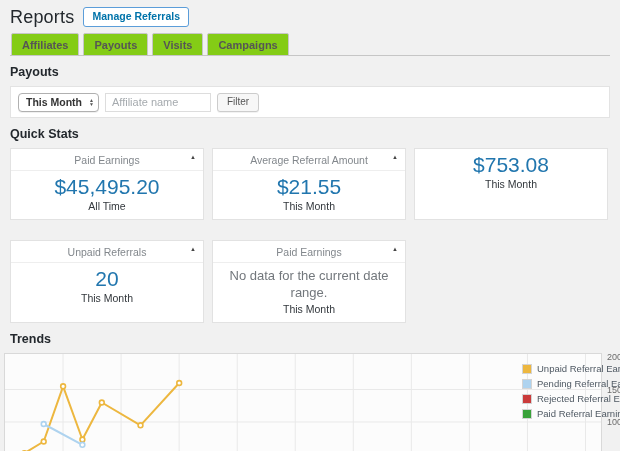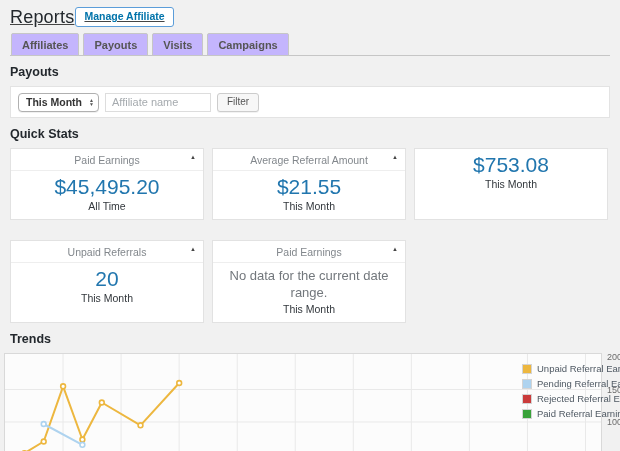--- a/index.html
+++ b/index.html
@@ -6,32 +6,32 @@
   body {
     width:620px; height:451px; overflow:hidden;
     background:#f1f1f1;
     font-family:"Liberation Sans", sans-serif;
     color:#444; font-size:12px;
     -webkit-font-smoothing:antialiased;
   }
   .page { padding:0 10px; position:relative; }
 
   
-  .header-row { display:flex; align-items:center; gap:1px; padding-top:5px; height:24px;text-decoration:underline; }
+  .header-row { display:flex; align-items:center; gap:9px; padding-top:5px; height:24px; }
   .page-title { font-size:18px; font-weight:400; color:#23282d; margin:0; letter-spacing:.2px; }
   .manage-btn {
     font-size:10.5px; font-weight:700; color:#0073aa; background:#fff;
     border:1px solid #5b9dd9; border-radius:3px; padding:3px 8px 3px; cursor:pointer;
     line-height:1.1;
   }
 
   
   .tabs { display:flex; gap:4px; border-bottom:1px solid #c6c6c6; margin-top:4px; padding-left:1px; }
   .tab {
-    font-size:11px; font-weight:700; color:#555; background:#c4b5fd;
+    font-size:11px; font-weight:700; color:#555; background:#84cc16;
     border:1px solid #c6c6c6; padding:5px 10px 4px; margin-bottom:-1px;
     border-radius:2px 2px 0 0; cursor:pointer; line-height:1.1; text-decoration:none;
   }
   .tab.active { background:#fff; color:#000; border-bottom:1px solid #fff; }
 
   .section-heading { font-size:12.5px; font-weight:700; color:#23282d; margin:9px 0 7px; }
 
   
   .filters-box {
     background:#fff; border:1px solid #e3e3e3; padding:5px 7px;
@@ -83,21 +83,21 @@
   .axis-label { position:absolute; font-size:9px; color:#6b6b6b; }
   .y-axis-label { left:603px; }
 </style>
 </head>
 <body>
 
 <div class="page">
 
   <div class="header-row">
     <h1 class="page-title">Reports</h1>
-    <button class="manage-btn">Manage Affiliate</button>
+    <button class="manage-btn">Manage Referrals</button>
   </div>
 
   <div class="tabs">
     <a class="tab">Affiliates</a>
     <a class="tab">Payouts</a>
     <a class="tab">Visits</a>
     <a class="tab">Campaigns</a>
   </div>
 
   <h2 class="section-heading">Payouts</h2>

